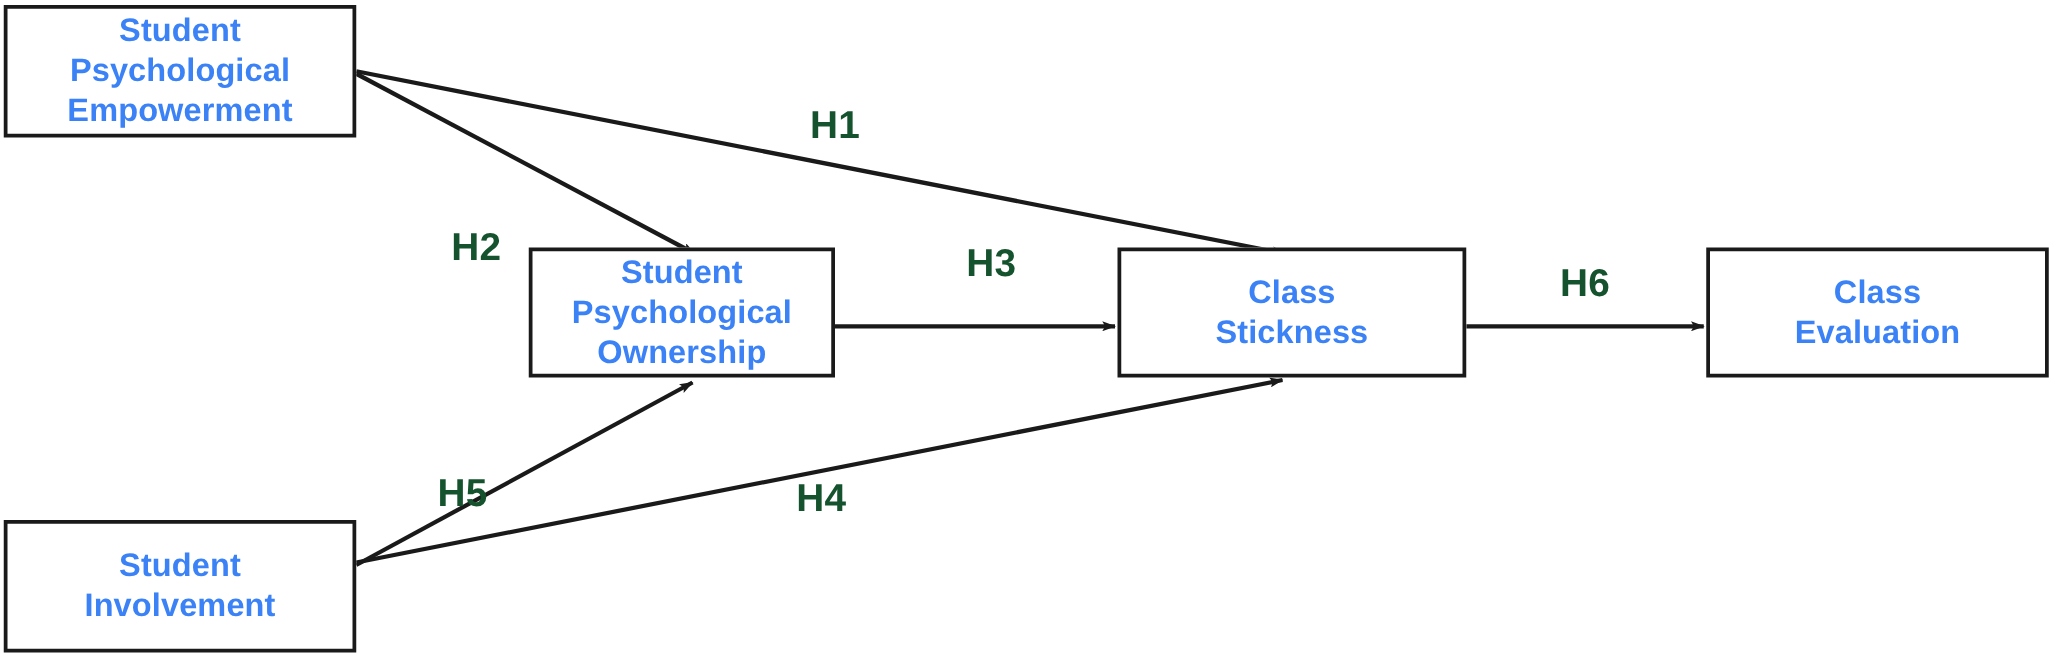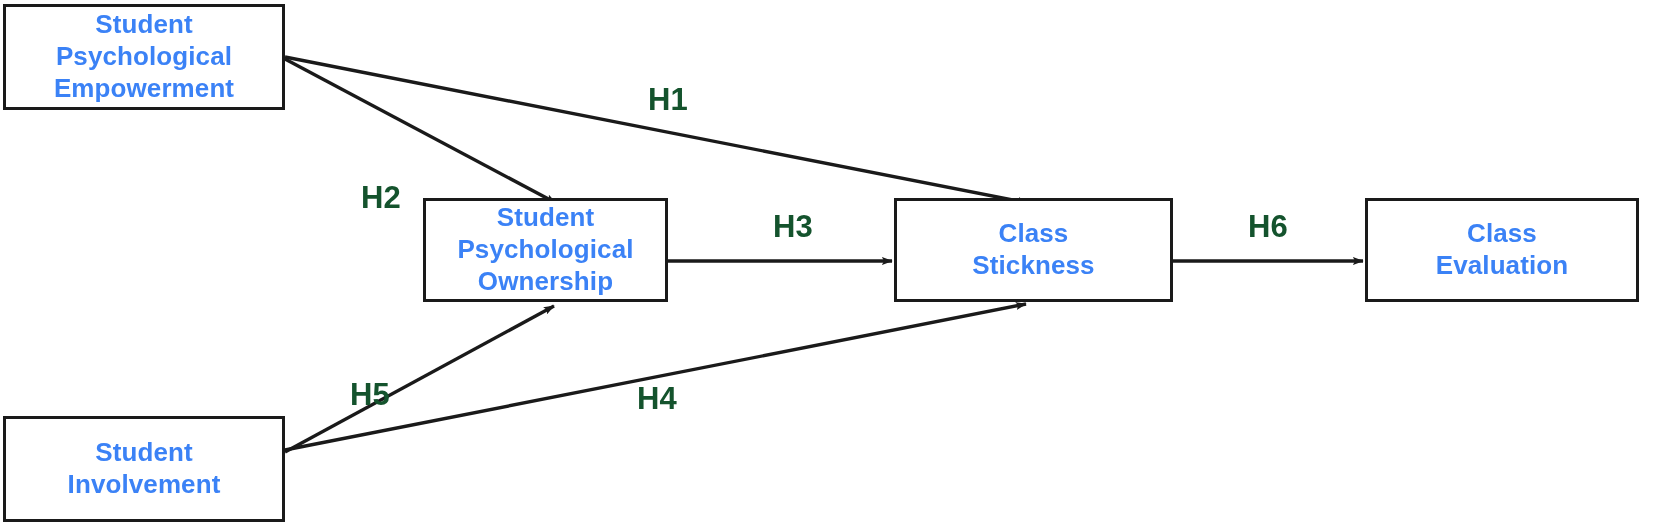--- a/index.html
+++ b/index.html
@@ -101,21 +101,21 @@
 
   <div class="node-box" style="left:3px; top:416px; width:282px; height:106px;">
     <span class="node-label">Student
 Involvement</span>
   </div>
 
   <span class="hyp-label" style="left:648px; top:82px;">H1</span>
 
   <span class="hyp-label" style="left:361px; top:142px;margin-top:38px;">H2</span>
 
-  <span class="hyp-label" style="left:773px; top:209px;">H3</span>
+  <span class="hyp-label" style="left:773px; top:193px;">H3</span>
 
   <span class="hyp-label" style="left:637px; top:381px;">H4</span>
 
   <span class="hyp-label" style="left:350px; top:342px;margin-top:35px;">H5</span>
 
   <span class="hyp-label" style="left:1248px; top:209px;text-align:center;">H6</span>
 
 </div>
 
 </body></html>

